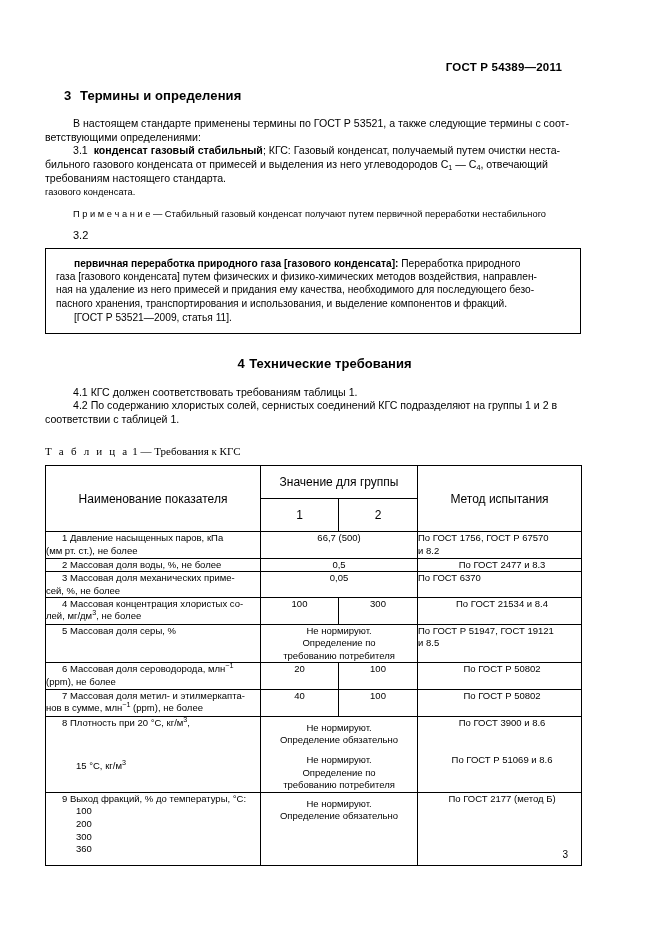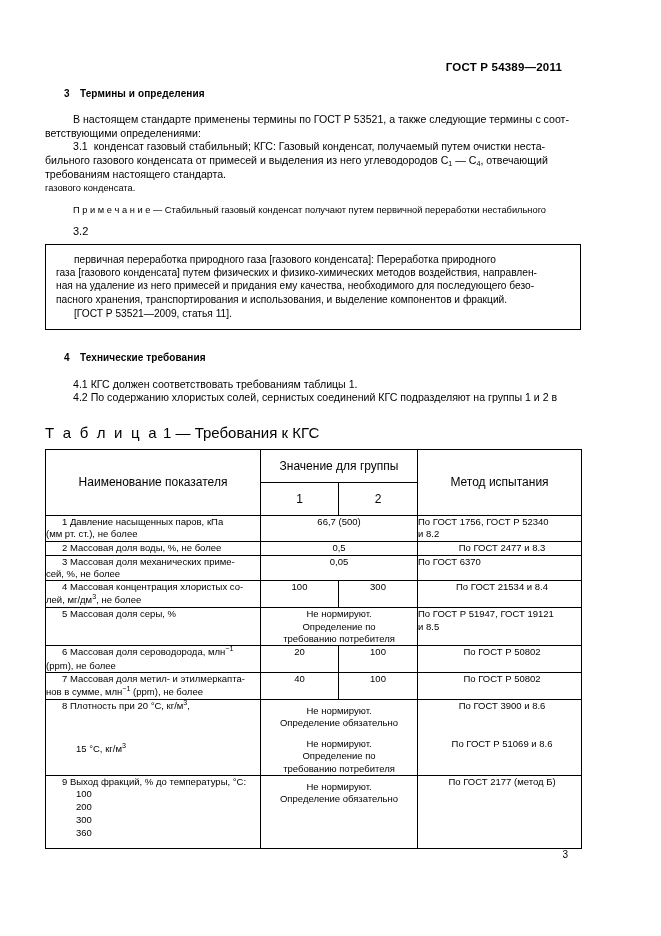--- a/index.html
+++ b/index.html
@@ -35,41 +35,41 @@
 
   
   .content {
     position: absolute;
     left: 45px;
     top: 88px;
     width: 536px;
   }
 
   h2.section-title {
-    font-size: 10px;
+    font-size: 13px;
     font-weight: bold;
     margin: 0 0 14px 0;
     padding-left: 19px;
     letter-spacing: 0.1px;
   }
   h2.section-title .num {
     display: inline-block;
     width: 16px;
   }
 
   p.para {
     font-size: 10.6px;
     line-height: 13.6px;
     margin: 0;
     text-align: justify;
     text-indent: 28px;
   }
   p.para.cont { text-indent: 0; }
 
-  .term { font-weight: normal; margin-top: 24px; }
+  .term { font-weight: bold; margin-top: 24px; }
 
   .note {
     font-size: 9.3px;
     line-height: 13px;
     margin: 9px 0 0 0;
     text-align: justify;
     text-indent: 28px;
   }
 
   .clause-num {
@@ -86,22 +86,23 @@
     padding: 8px 22px 8px 10px;
     font-size: 10.2px;
     line-height: 13.4px;
     text-align: justify;
   }
   .def-box .first-line { text-indent: 18px; }
   .def-box .src { text-indent: 18px; display: block; margin-top: 1px; }
 
   
   .table-caption {
-    font-size: 15px;
+    font-size: 11px;
     margin: 0 0 8px 0;
+    font-family: Liberation Serif, serif;
   }
   .table-caption .tword { letter-spacing: 2.2px; }
 
   
   table.req {
     border-collapse: collapse;
     width: 536px;
     table-layout: fixed;
     font-size: 9.5px;
   }
@@ -183,26 +184,27 @@
     <p class="clause-num">3.2</p>
 
     <div class="def-box">
       <div class="first-line"><span class="term">первичная переработка природного газа [газового конденсата]:</span><span> Переработка природного</span></div>
       <div>газа [газового конденсата] путем физических и физико-химических методов воздействия, направлен-</div>
       <div>ная на удаление из него примесей и придания ему качества, необходимого для последующего безо-</div>
       <div>пасного хранения, транспортирования и использования, и выделение компонентов и фракций.</div>
       <span class="src">[ГОСТ  Р 53521—2009, статья 11].</span>
     </div>
 
-    <h2 class="section-title" style="margin-top:22px;margin-bottom:15px;">
+    <h2 class="section-title" style="margin-top:22px;margin-bottom:15px;text-align:center;">
       <span class="num">4</span><span>Технические требования</span>
     </h2>
 
     <p class="para">4.1  КГС должен соответствовать требованиям таблицы 1.</p>
     <p class="para">4.2  По содержанию хлористых солей, сернистых соединений КГС подразделяют на группы 1 и 2 в</p>
+    <p class="para cont">соответствии с таблицей 1.</p>
 
     <div class="table-caption" style="margin-top:19px;"><span class="tword">Т а б л и ц а</span><span> 1 — Требования к КГС</span></div>
 
     <table class="req">
       <colgroup>
         <col style="width:215px">
         <col style="width:78px">
         <col style="width:79px">
         <col style="width:164px">
       </colgroup>
@@ -219,21 +221,21 @@
       </thead>
       <tbody>
 
         <tr class="hdr-bottom">
           <td class="name">
             <span class="ind">1  Давление насыщенных паров, кПа</span>
             <span>(мм рт. ст.), не более</span>
           </td>
           <td class="val" colspan="2">66,7 (500)</td>
           <td class="method">
-            <div>По ГОСТ 1756, ГОСТ Р 52340</div>
+            <div>По ГОСТ 1756, ГОСТ Р 67570</div>
             <div>и 8.2</div>
           </td>
         </tr>
 
         <tr>
           <td class="name">
             <span class="ind">2  Массовая доля воды, %, не более</span>
           </td>
           <td class="val" colspan="2">0,5</td>
           <td class="method ctr">По ГОСТ 2477 и 8.3</td>

